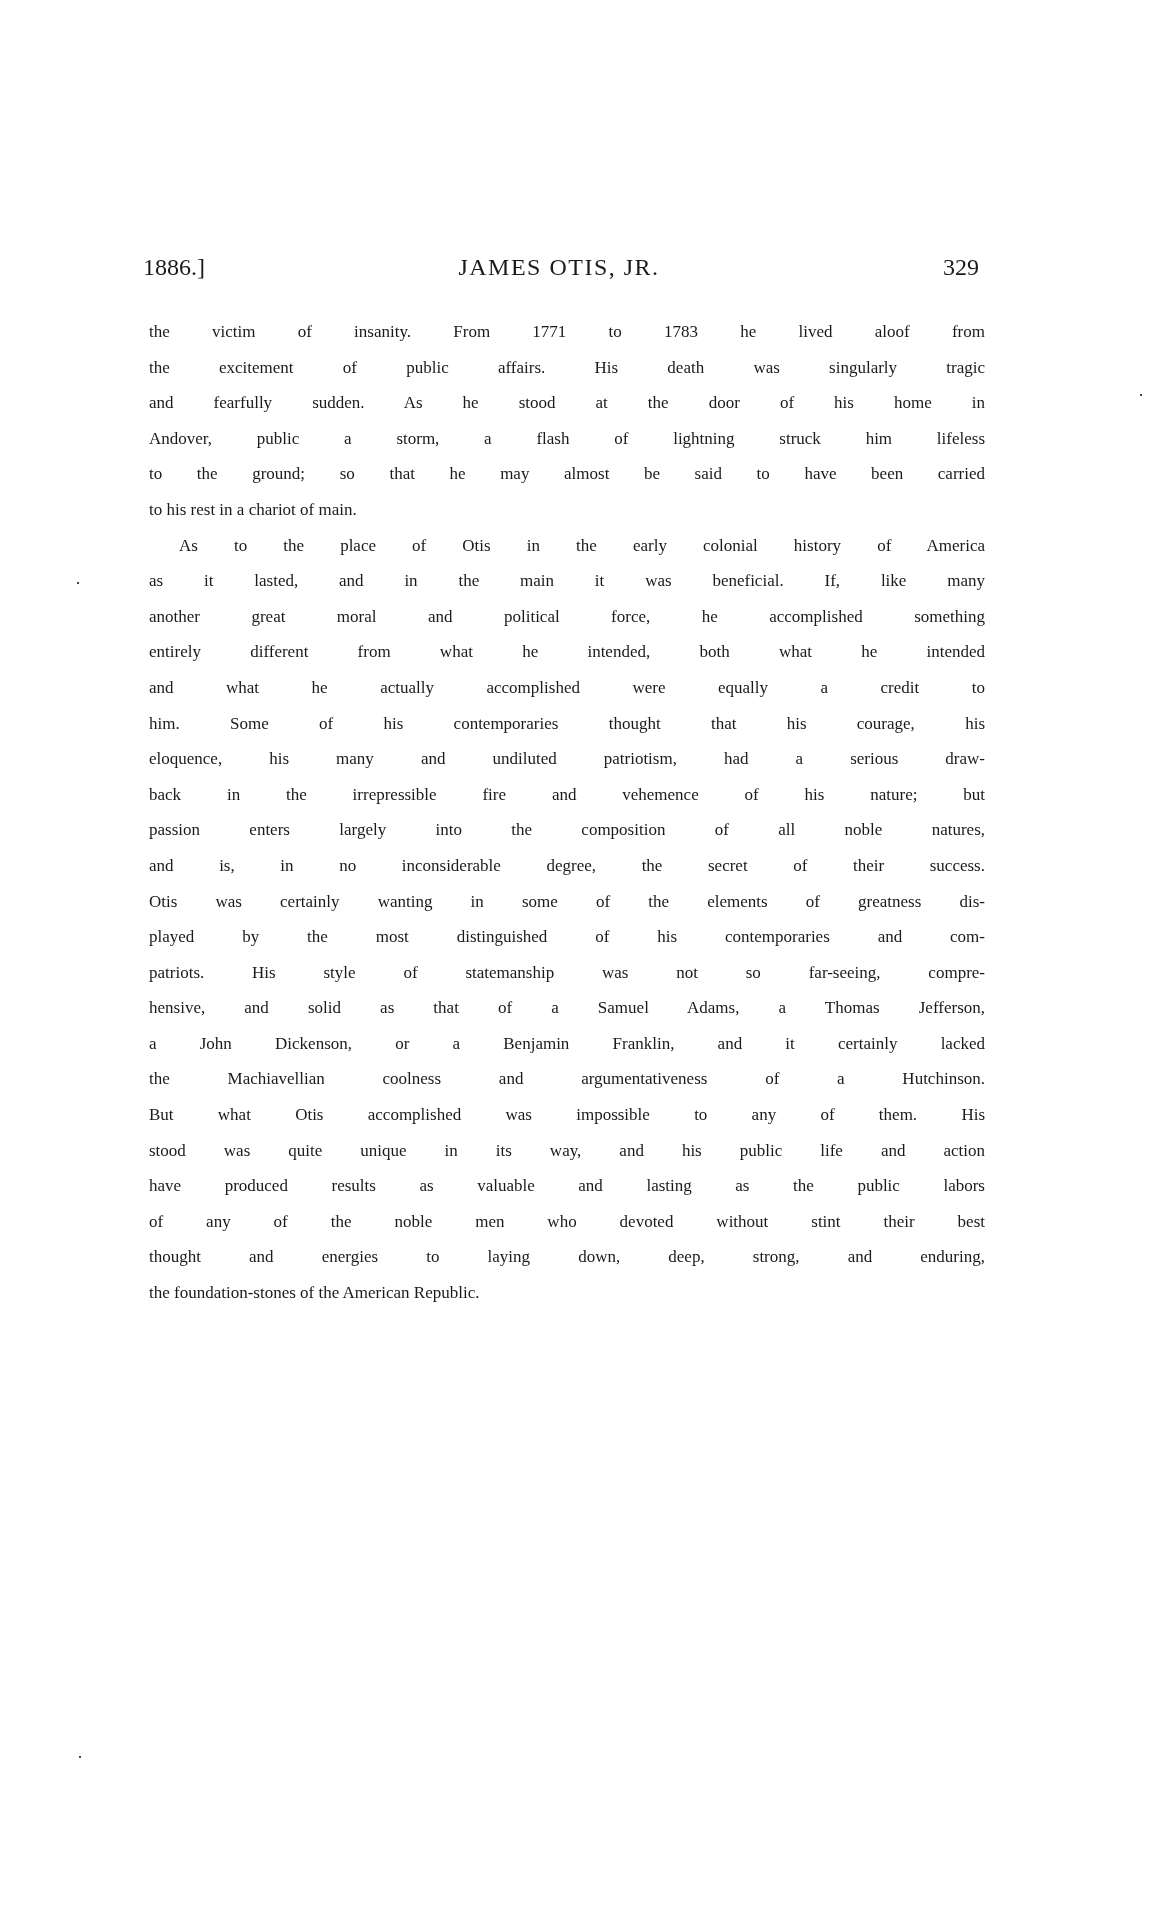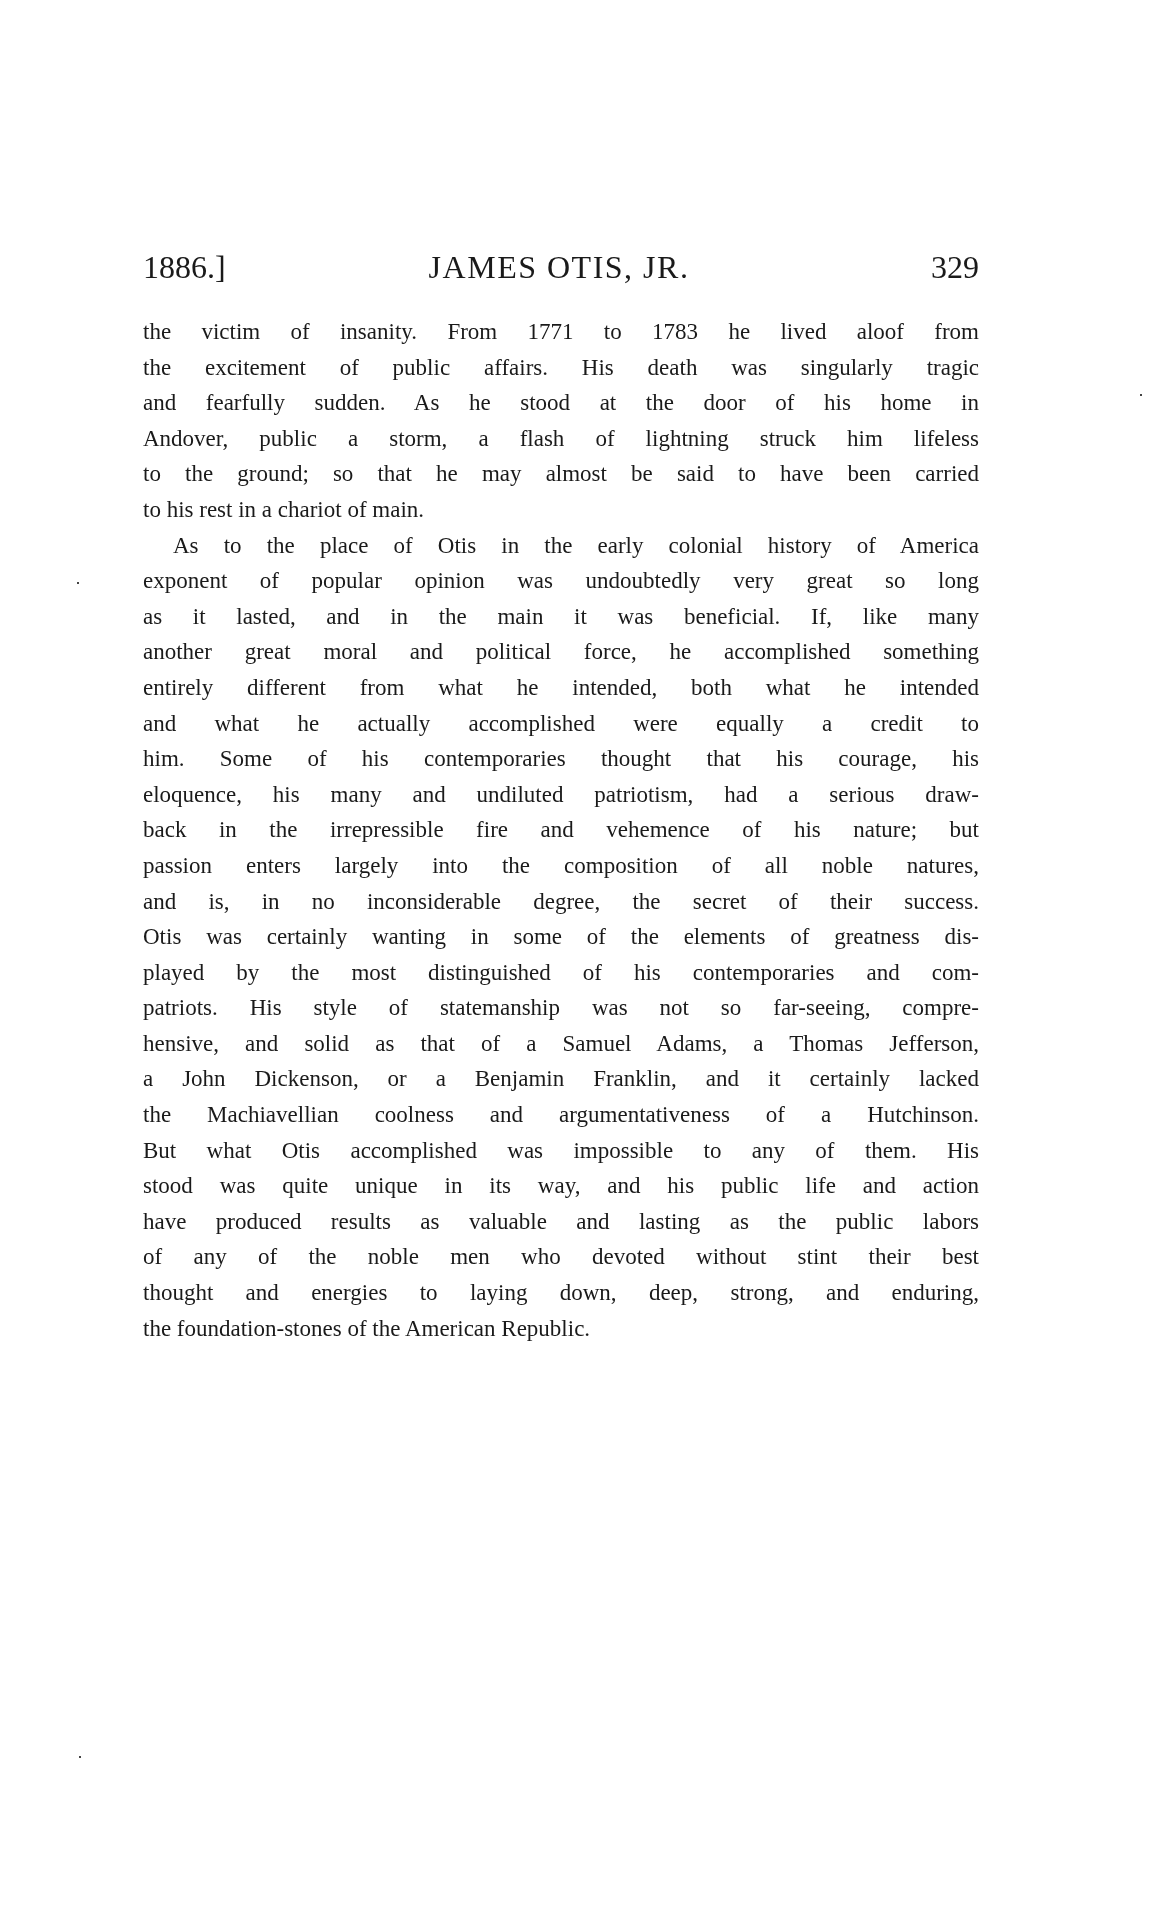--- a/index.html
+++ b/index.html
@@ -4,28 +4,28 @@
   <style>
     html, body { margin: 0; padding: 0; background: #ffffff; }
     body { width: 1176px; height: 1912px; position: relative; overflow: hidden; }
     .page {
       position: absolute; left: 0; top: 0; width: 1176px; height: 1912px;
       background: #ffffff; color: #1a1a1a;
       font-family: "Liberation Serif", "DejaVu Serif", serif;
     }
     .running-head {
       position: absolute; left: 143px; width: 836px; top: 250px; height: 34px;
-      font-size: 32px; line-height: 34px;
+      font-size: 24px; line-height: 34px;
     }
     .rh-left { position: absolute; left: 0; top: 0; }
     .rh-center { position: absolute; left: 0; right: 4px; text-align: center; letter-spacing: 1.5px; top: 0; }
     .rh-right { position: absolute; right: 0; top: 0; }
     .body-text {
-      position: absolute; left: 143px; width: 836px; top: 314px;
-      font-size: 23px; line-height: 35.6px;
+      position: absolute; left: 149px; width: 836px; top: 314px;
+      font-size: 17px; line-height: 35.6px;
     }
     .line {
       display: block; white-space: nowrap; height: 35.6px;
       text-align: justify; text-align-last: justify;
     }
     .line.last { text-align-last: left; }
     .line.indent { padding-left: 30px; }
     .speck { position: absolute; width: 2px; height: 2px; background: #444; }
   </style>
 </head>
@@ -39,21 +39,20 @@
   </div>
 
   <div class="body-text" id="body-text">
       <div class="line">the victim of insanity.  From 1771 to 1783 he lived aloof from</div>
       <div class="line">the excitement of public affairs.  His death was singularly tragic</div>
       <div class="line">and fearfully sudden.  As he stood at the door of his home in</div>
       <div class="line">Andover, public a storm, a flash of lightning struck him lifeless</div>
       <div class="line">to the ground; so that he may almost be said to have been carried</div>
       <div class="line last">to his rest in a chariot of main.</div>
       <div class="line indent">As to the place of Otis in the early colonial history of America</div>
-      <div class="line">exponent of popular opinion was undoubtedly very great so long</div>
       <div class="line">as it lasted, and in the main it was beneficial.  If, like many</div>
       <div class="line">another great moral and political force, he accomplished something</div>
       <div class="line">entirely different from what he intended, both what he intended</div>
       <div class="line">and what he actually accomplished were equally a credit to</div>
       <div class="line">him.  Some of his contemporaries thought that his courage, his</div>
       <div class="line">eloquence, his many and undiluted patriotism, had a serious draw-</div>
       <div class="line">back in the irrepressible fire and vehemence of his nature; but</div>
       <div class="line">passion enters largely into the composition of all noble natures,</div>
       <div class="line">and is, in no inconsiderable degree, the secret of their success.</div>
       <div class="line">Otis was certainly wanting in some of the elements of greatness dis-</div>

